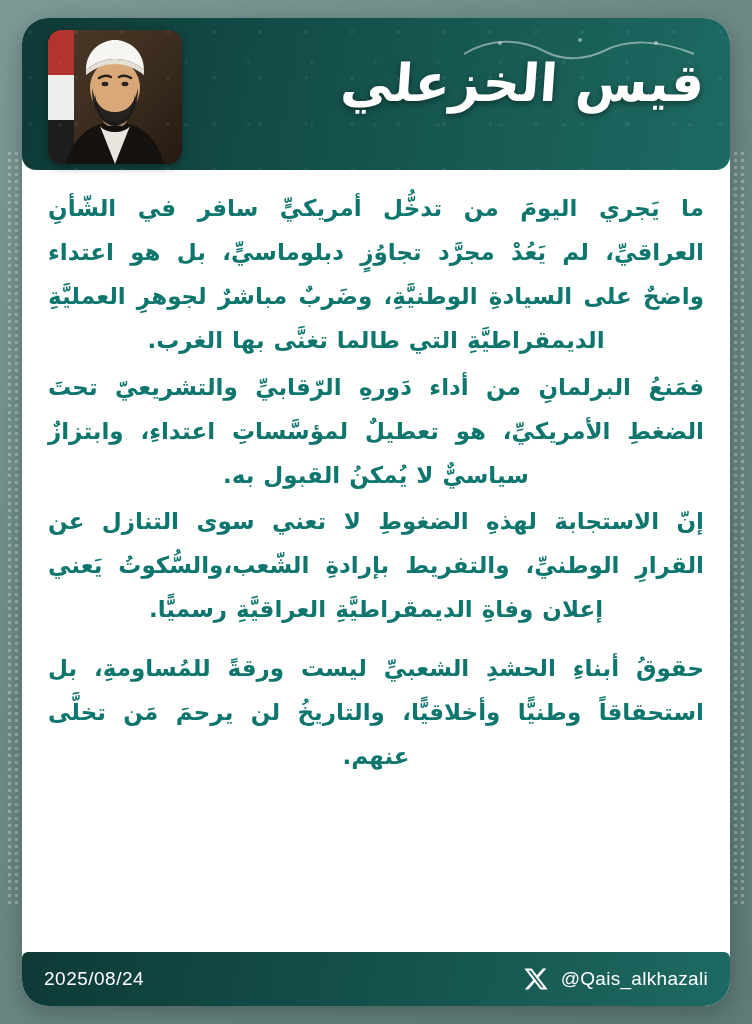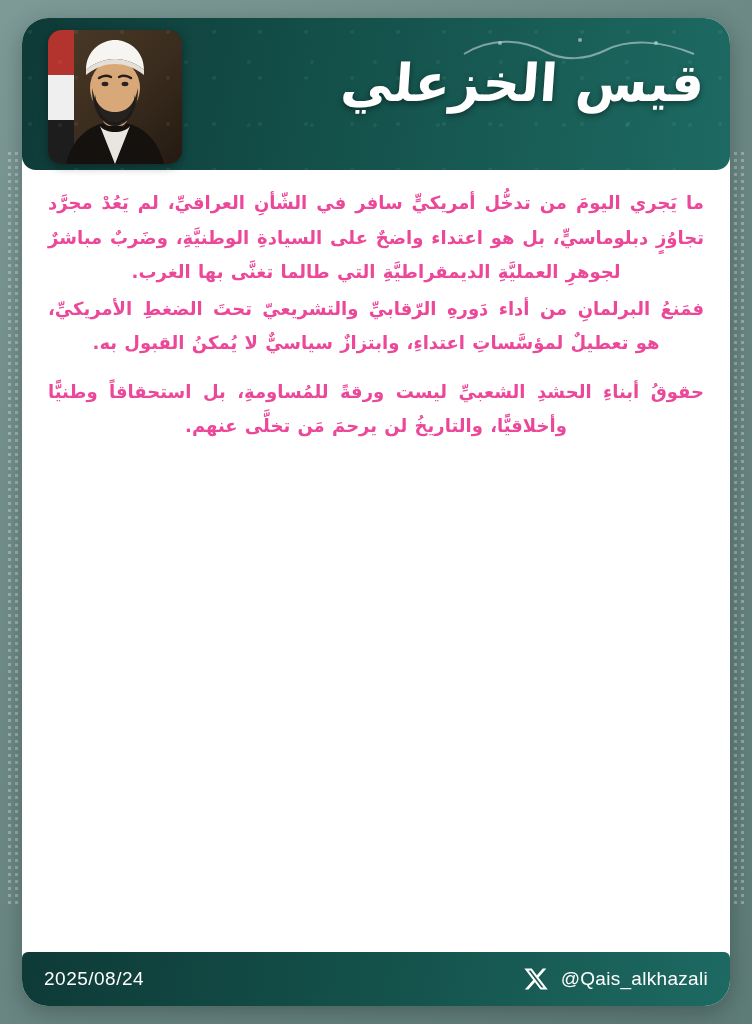--- a/index.html
+++ b/index.html
@@ -103,22 +103,22 @@
     background: #2d241c;
   }
 
   
   .content {
     flex: 1 1 auto;
     padding: 16px 26px 8px 26px;
     overflow: hidden;
   }
   .para {
-    color: #ec4899;
-    font-size: 18px;
+    color: #0f766e;
+    font-size: 23px;
     font-weight: bold;
     line-height: 1.92;
     text-align: justify;
     text-align-last: center;
     margin: 0 0 2px 0;
     direction: rtl;
     word-spacing: 1px;
   }
   .para.spaced { margin-top: 14px; }
 
@@ -213,20 +213,21 @@
 
           <path d="M38 40 C 38 20, 54 10, 67 10 C 80 10, 96 20, 96 40 C 88 33, 78 29, 67 29 C 56 29, 46 33, 38 40 Z" fill="#f7f5f1"></path>
           <path d="M38 40 C 46 33, 56 29, 67 29 C 78 29, 88 33, 96 40 L 96 45 C 86 37, 76 34, 67 34 C 58 34, 48 37, 38 45 Z" fill="#e4e0d8"></path>
         </svg>
       </div>
     </div>
 
     <div class="content">
       <p class="para">ما يَجري اليومَ من تدخُّل أمريكيٍّ سافر في الشّأنِ العراقيِّ، لم يَعُدْ مجرَّد تجاوُزٍ دبلوماسيٍّ، بل هو اعتداء واضحٌ على السيادةِ الوطنيَّةِ، وضَربٌ مباشرٌ لجوهرِ العمليَّةِ الديمقراطيَّةِ التي طالما تغنَّى بها الغرب.</p>
       <p class="para">فمَنعُ البرلمانِ من أداء دَورهِ الرّقابيِّ والتشريعيّ تحتَ الضغطِ الأمريكيِّ، هو تعطيلٌ لمؤسَّساتِ اعتداءِ، وابتزازٌ سياسيٌّ لا يُمكنُ القبول به.</p>
+      <p class="para">إنّ الاستجابة لهذهِ الضغوطِ لا تعني سوى التنازل عن القرارِ الوطنيِّ، والتفريط بإرادةِ الشّعب،والسُّكوتُ يَعني إعلان وفاةِ الديمقراطيَّةِ العراقيَّةِ رسميًّا.</p>
       <p class="para spaced">حقوقُ أبناءِ الحشدِ الشعبيِّ ليست ورقةً للمُساومةِ، بل استحقاقاً وطنيًّا وأخلاقيًّا، والتاريخُ لن يرحمَ مَن تخلَّى عنهم.</p>
     </div>
 
     <div class="footer">
       <div class="footer-left">
         <svg class="x-logo" viewBox="0 0 24 24">
           <path fill="#ffffff" d="M18.244 2.25h3.308l-7.227 8.26 8.502 11.24H16.17l-5.214-6.817L4.99 21.75H1.68l7.73-8.835L1.254 2.25H8.08l4.713 6.231zm-1.161 17.52h1.833L7.084 4.126H5.117z"></path>
         </svg>
         <span class="handle">@Qais_alkhazali</span>
       </div>

